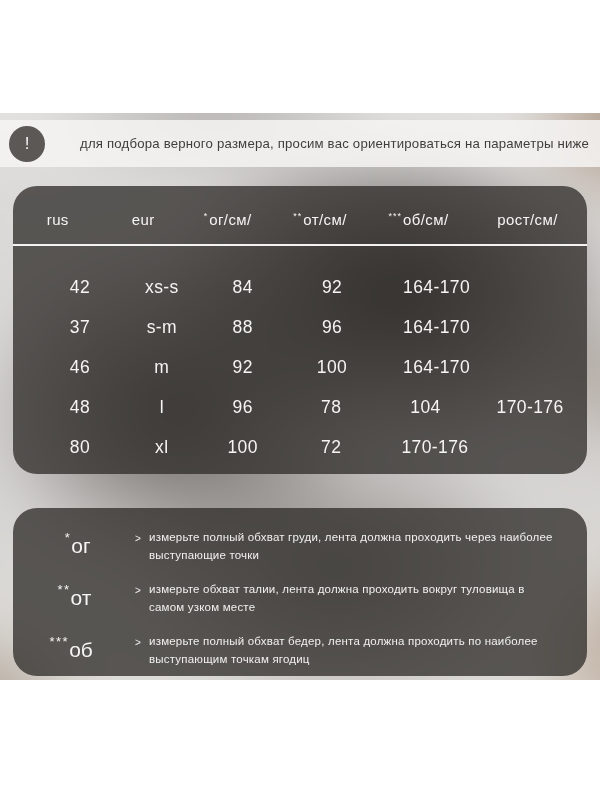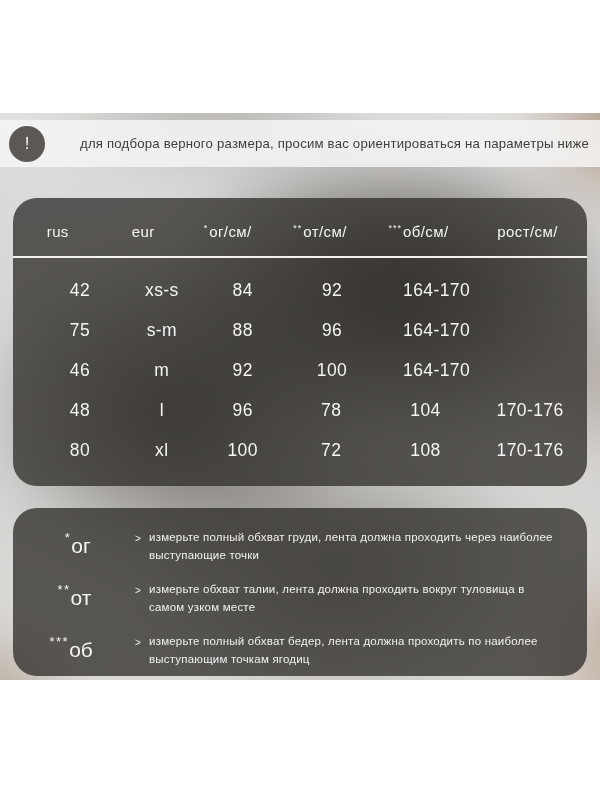--- a/index.html
+++ b/index.html
@@ -45,31 +45,31 @@
   .banner-text {
     margin-left:35px; font-size:13.2px; color:#403e3c; letter-spacing:0.2px;
   }
 
   
   .panel {
     position:absolute; left:13px; width:574px;
     background:rgba(50,47,45,0.78); border-radius:24px;
     color:#f6f5f3;
   }
-  .table-panel { top:198px; height:288px; display:flex; flex-direction:column; }
+  .table-panel { top:186px; height:288px; display:flex; flex-direction:column; }
   .notes-panel { top:508px; height:168px; padding:20px 30px 0 30px; }
 
   
   .trow { display:flex; align-items:center; }
   .cell { text-align:center; letter-spacing:0.4px; font-weight:300; }
   .c0{width:15.6%} .c1{width:14.2%} .c2{width:15.2%} .c3{width:17%} .c4{width:17.3%} .c5{width:20.7%}
   .thead { height:58px; padding-top:8px; flex:0 0 auto; font-size:15px; }
   .thead sup { font-size:9px; letter-spacing:1px; margin-right:1px; }
   .divider { height:2px; background:rgba(252,252,252,0.95); flex:0 0 auto; }
-  .tbody { padding-top:12px;margin-left:24px; }
+  .tbody { padding-top:21px;margin-left:24px; }
   .tbody .trow { height:40.2px; font-size:17.5px; }
 
   
   .note { display:flex; align-items:center; margin-bottom:16px; }
   .note-label { width:76px; flex:0 0 auto; display:flex; justify-content:center; font-size:21px; font-weight:300; }
   .note-label .lbl { position:relative; }
   .note-label .ast { position:absolute; right:100%; top:-4px; font-size:13px; letter-spacing:1.5px; white-space:nowrap; }
   .note-text { margin-left:16px; display:flex; gap:8px; font-size:11.5px; line-height:18px; letter-spacing:0.2px; color:#f2f1ef; }
   .note-text .marker { padding-top:2px; font-size:10px; flex:0 0 auto; }
 </style>
@@ -101,21 +101,21 @@
     <div class="divider"></div>
     <div class="tbody">
         <div class="trow">
           <div class="cell c0">42</div>
           <div class="cell c1">xs-s</div>
           <div class="cell c2">84</div>
           <div class="cell c4">92</div>
           <div class="cell c5">164-170</div>
         </div>
         <div class="trow">
-          <div class="cell c0">75</div>
+          <div class="cell c0">37</div>
           <div class="cell c1">s-m</div>
           <div class="cell c2">88</div>
           <div class="cell c4">96</div>
           <div class="cell c5">164-170</div>
         </div>
         <div class="trow">
           <div class="cell c0">46</div>
           <div class="cell c1">m</div>
           <div class="cell c2">92</div>
           <div class="cell c4">100</div>
@@ -127,21 +127,20 @@
           <div class="cell c2">96</div>
           <div class="cell c3">78</div>
           <div class="cell c4">104</div>
           <div class="cell c5">170-176</div>
         </div>
         <div class="trow">
           <div class="cell c0">80</div>
           <div class="cell c1">xl</div>
           <div class="cell c2">100</div>
           <div class="cell c3">72</div>
-          <div class="cell c4">108</div>
           <div class="cell c5">170-176</div>
         </div>
       </div>
   </div>
 
   <div class="panel notes-panel">
     <div>
         <div class="note">
           <div class="note-label">
             <span class="lbl"><span class="ast">*</span>ог</span>

